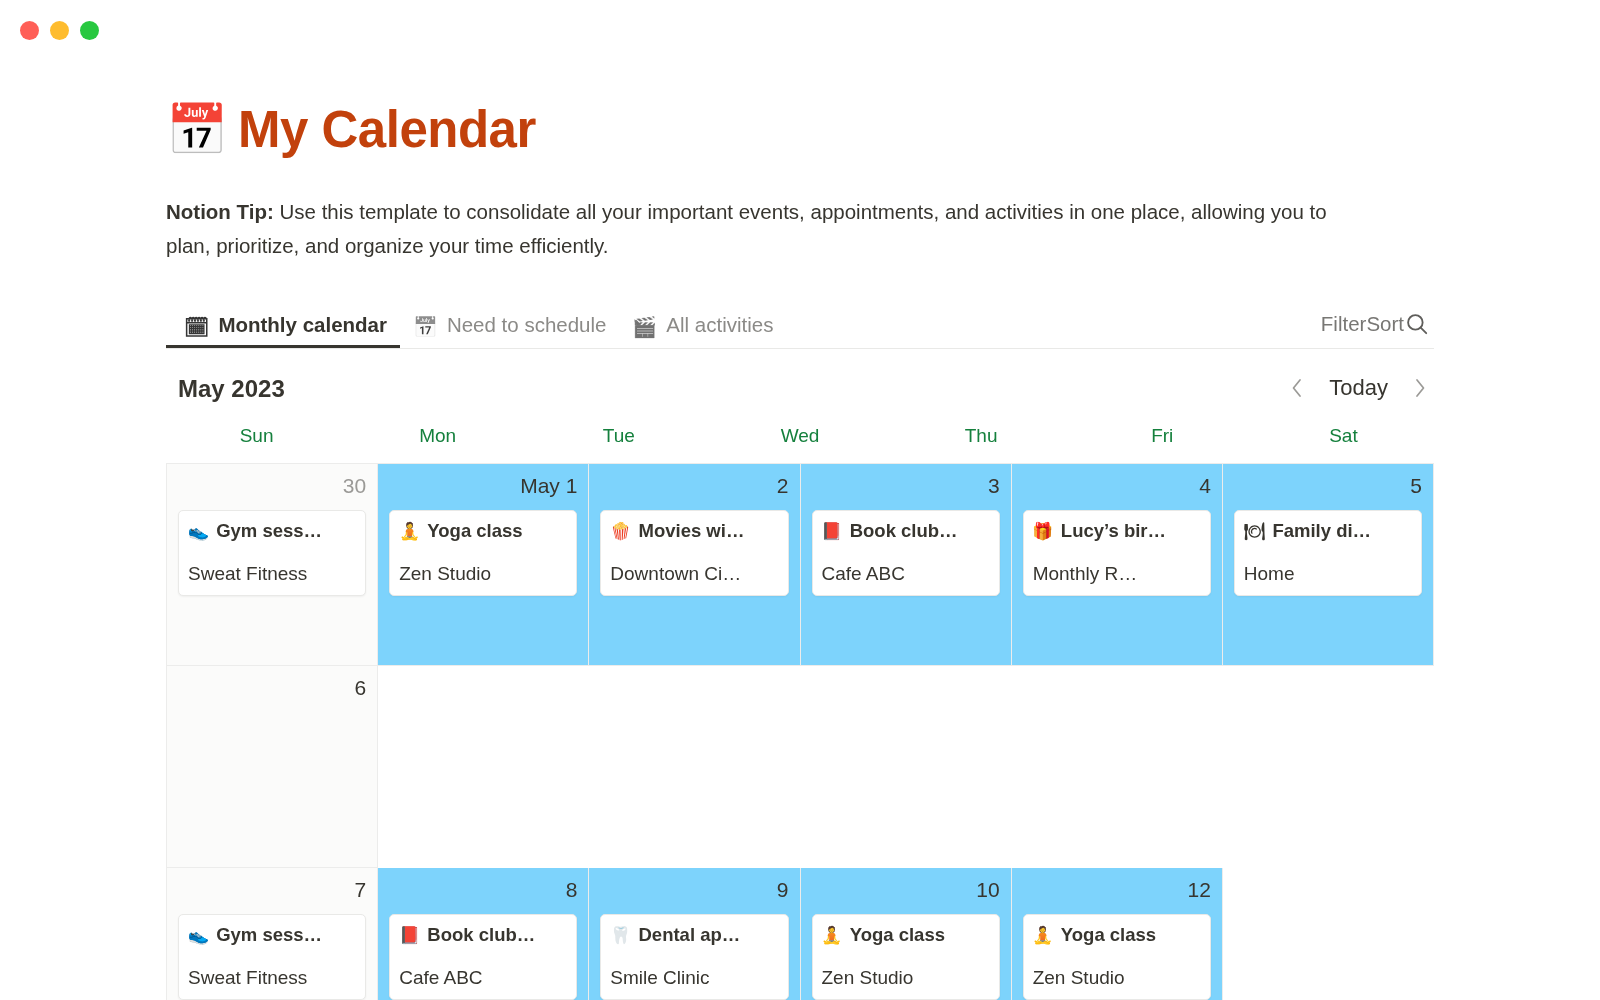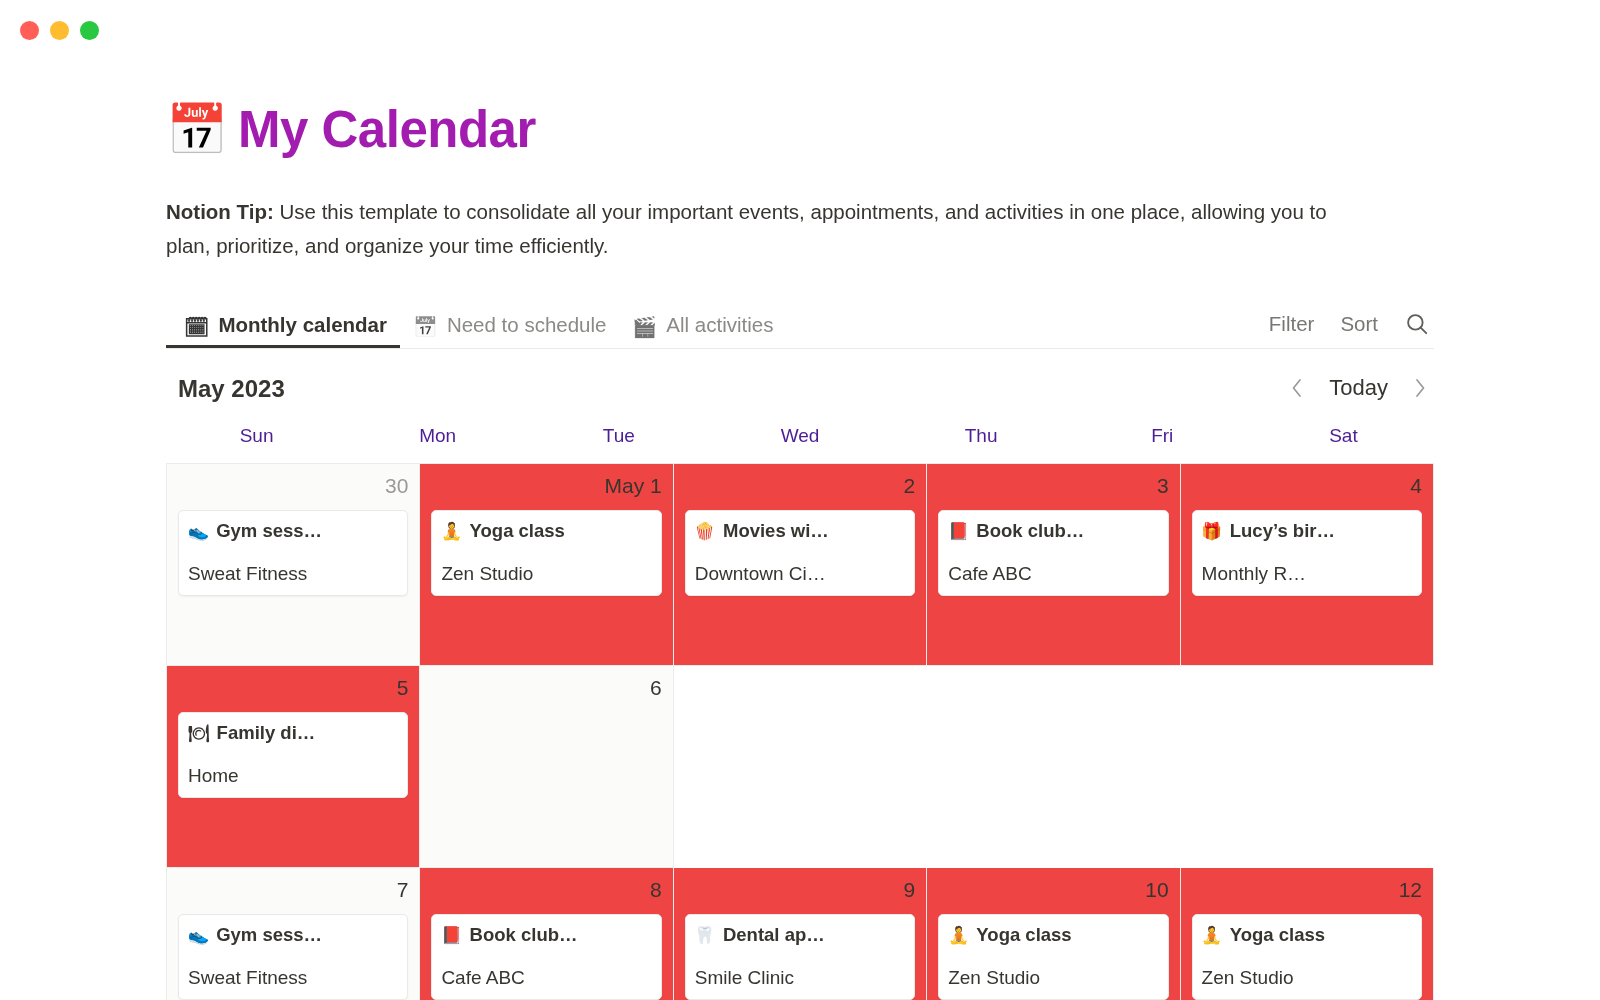--- a/index.html
+++ b/index.html
@@ -41,21 +41,21 @@
   .title-emoji {
     font-size: 50px;
     line-height: 1;
     width: 54px;
     text-align: center;
   }
   .page-title {
     font-size: 51px;
     font-weight: 700;
     letter-spacing: -0.5px;
-    color: #a21caf;
+    color: #c2410c;
   }
 
   .tip {
     margin-top: 36px;
     font-size: 20.5px;
     line-height: 1.68;
     color: #37352f;
     max-width: 1205px;
   }
   .tip b { font-weight: 700; }
@@ -93,21 +93,20 @@
     color: #37352f;
     font-weight: 600;
     box-shadow: inset 0 -3px 0 0 #37352f;
   }
   .tab .ticon { font-size: 20px; line-height: 1; filter: grayscale(1); opacity: .75; }
   .tab.active .ticon { opacity: 1; }
 
   .tabtools {
     display: flex;
     align-items: center;
-    gap: 26px;
     padding-bottom: 11px;
     padding-right: 4px;
   }
   .tooltxt { font-size: 20.5px; color: #787774; cursor: pointer; }
   .searchbtn { cursor: pointer; display: flex; align-items: center; }
 
   
   .cal-head {
     display: flex;
     align-items: flex-start;
@@ -120,37 +119,37 @@
   .today-btn { font-size: 22px; color: #37352f; cursor: pointer; font-weight: 400; }
 
   .weekdays {
     display: grid;
     grid-template-columns: repeat(7, 1fr);
     padding: 0 0 16px 0;
   }
   .weekday {
     text-align: center;
     font-size: 19px;
-    color: #4c1d95;
+    color: #15803d;
   }
 
   .grid {
     border-top: 1px solid #ececeb;
     border-left: 1px solid #ececeb;
   }
   .week {
     display: grid;
-    grid-template-columns: repeat(5, 1fr);
+    grid-template-columns: repeat(6, 1fr);
   }
   .day {
     min-height: 202px;
     border-right: 1px solid #ececeb;
     border-bottom: 1px solid #ececeb;
     padding: 10px 11px 10px 11px;
-    background: #ef4444;
+    background: #7dd3fc;
     position: relative;
   }
   .day.weekend { background: #fbfbfa; }
   .daynum {
     text-align: right;
     font-size: 21px;
     color: #37352f;
     margin-bottom: 10px;
     height: 26px;
   }

